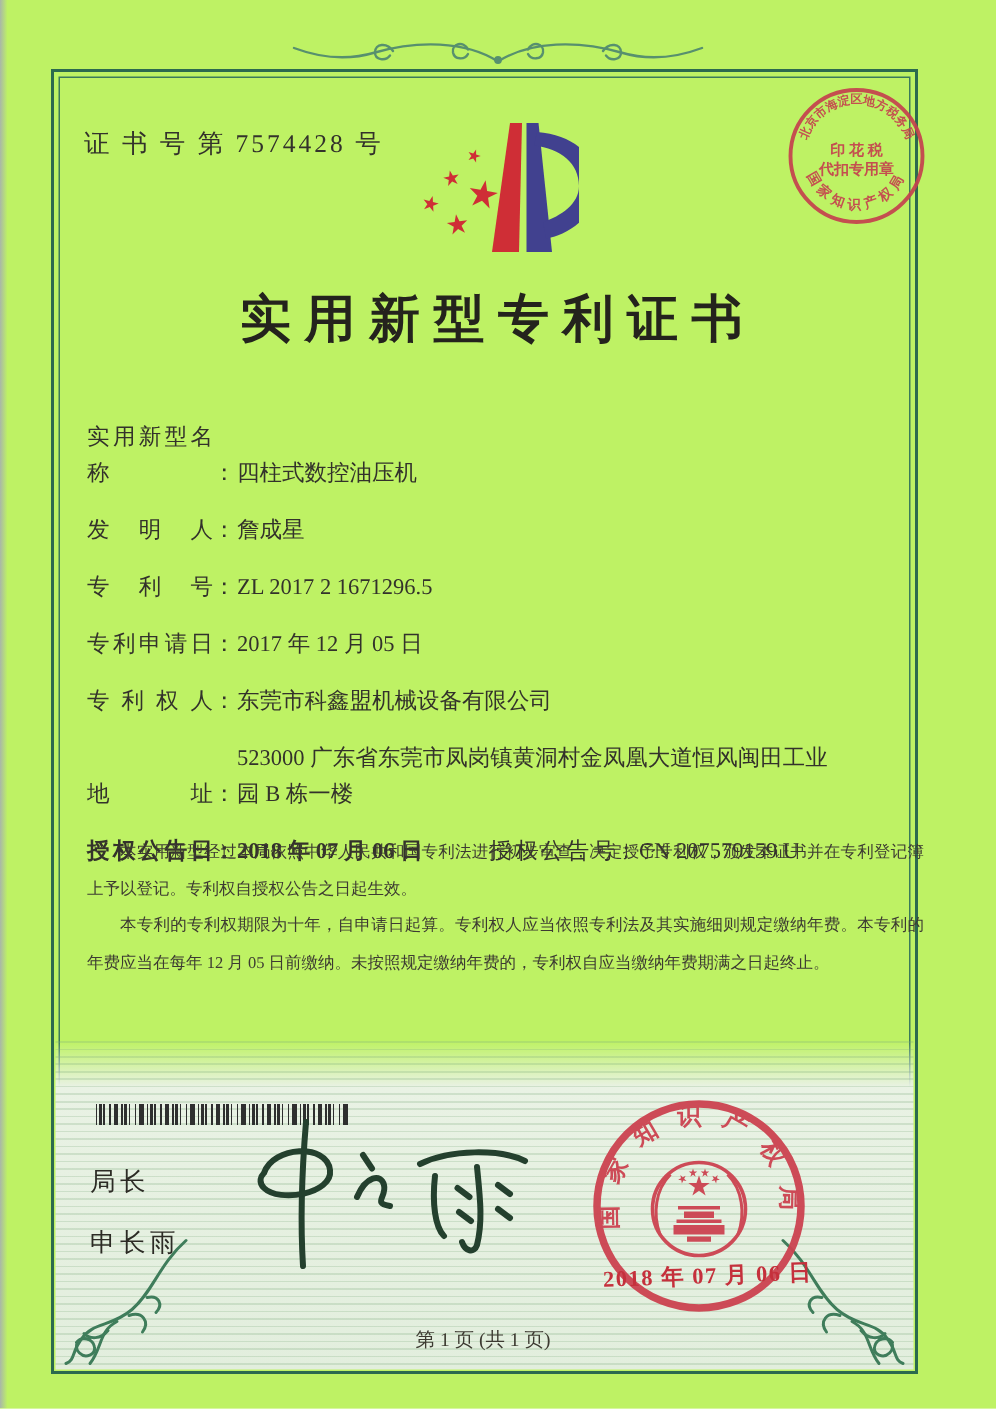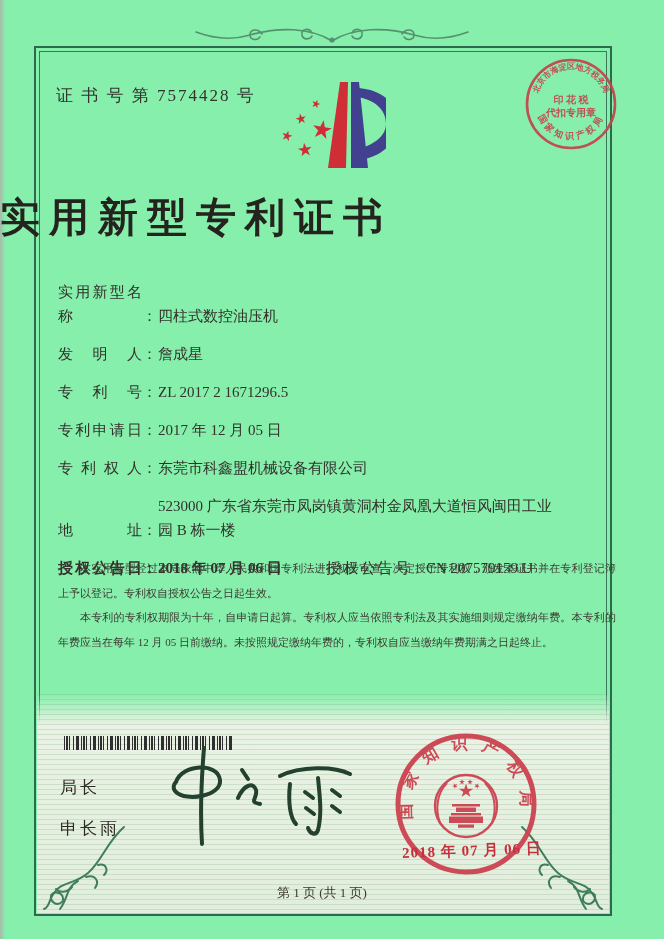--- a/index.html
+++ b/index.html
@@ -1,38 +1,38 @@
 <!DOCTYPE html>
 <html><head>
 <meta charset="utf-8">
 <style>
   html,body{margin:0;padding:0;}
   body{width:664px;height:939px;overflow:hidden;background:#ffffff;
        font-family:"Liberation Serif","DejaVu Serif",serif;}
-  .page{position:relative;width:664px;height:939px;background:#86efac;overflow:hidden;}
+  .page{position:relative;width:664px;height:939px;background:#bef264;overflow:hidden;}
   .scan-edge{position:absolute;left:0;top:0;bottom:0;width:5px;
        background:linear-gradient(90deg,#a9b7a8,rgba(255,255,255,0));}
   
   .frame{position:absolute;left:34px;top:46px;right:52px;bottom:23px;
        border:2px solid #2c6a4e;}
   .frame::before{content:"";position:absolute;inset:3px;border:1px solid #3a7a5b;}
   
   .green-zone{position:absolute;left:37px;right:55px;top:694px;bottom:26px;
        background:
          repeating-linear-gradient(180deg, rgba(124,170,124,.25) 0 1px, rgba(0,0,0,0) 1px 5px),
          linear-gradient(180deg, rgba(233,242,228,0) 0%, #e9f2e4 14%, #e2eedd 100%);}
   .corner-flourish{position:absolute;width:92px;height:92px;}
   .corner-flourish.bl{left:36px;bottom:26px;}
   .corner-flourish.br{right:54px;bottom:26px;transform:scaleX(-1);}
   .ornament-top{position:absolute;top:25px;left:50%;margin-left:-140px;width:280px;height:22px;}
 
   .cert-no{position:absolute;left:56px;top:84px;font-size:17px;letter-spacing:2px;color:#33322b;}
   .logo{position:absolute;left:264px;top:78px;width:122px;height:96px;}
   .tax-seal{position:absolute;left:523px;top:56px;width:96px;height:96px;opacity:.92;}
-  .title{position:absolute;left:0;right:0;top:190px;font-size:40px;
+  .title{position:absolute;left:0;right:0;top:190px;text-align:center;font-size:34px;
        font-weight:600;letter-spacing:9px;color:#24231d;}
 
   .fields{position:absolute;left:58px;top:280px;width:560px;color:#33322b;font-size:15px;}
   .frow{display:flex;align-items:flex-end;line-height:24px;margin-bottom:14px;}
   .lbl{display:inline-block;width:84px;text-align:justify;text-align-last:justify;flex:0 0 84px;}
   .colon{flex:0 0 16px;}
   .val{display:inline-block;}
   .val.addr{width:404px;}
   .grant-row{position:relative;margin-top:5px;height:24px;}
   .grant-pair{position:absolute;top:0;display:flex;line-height:24px;}

